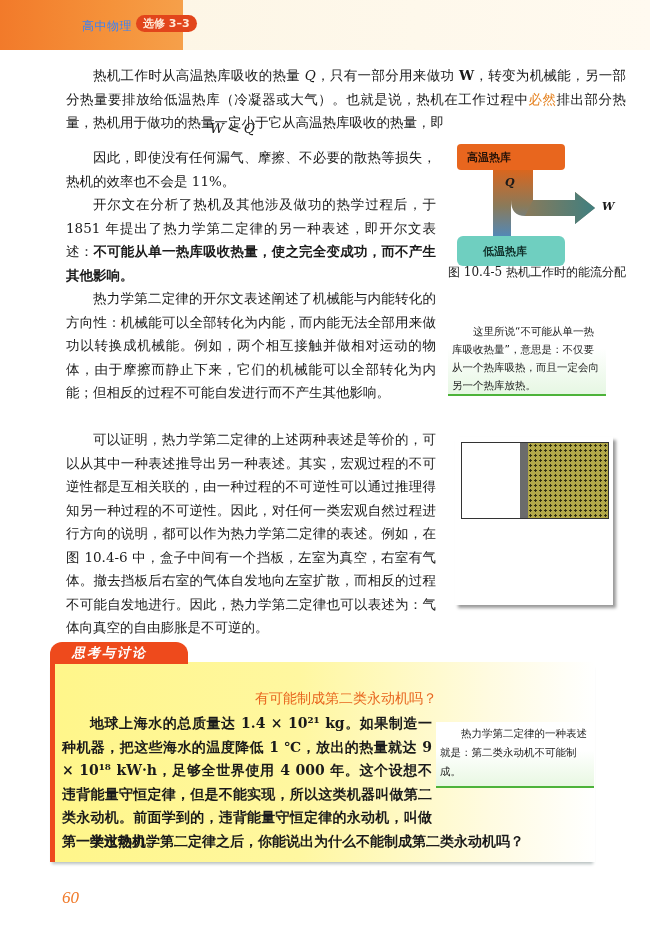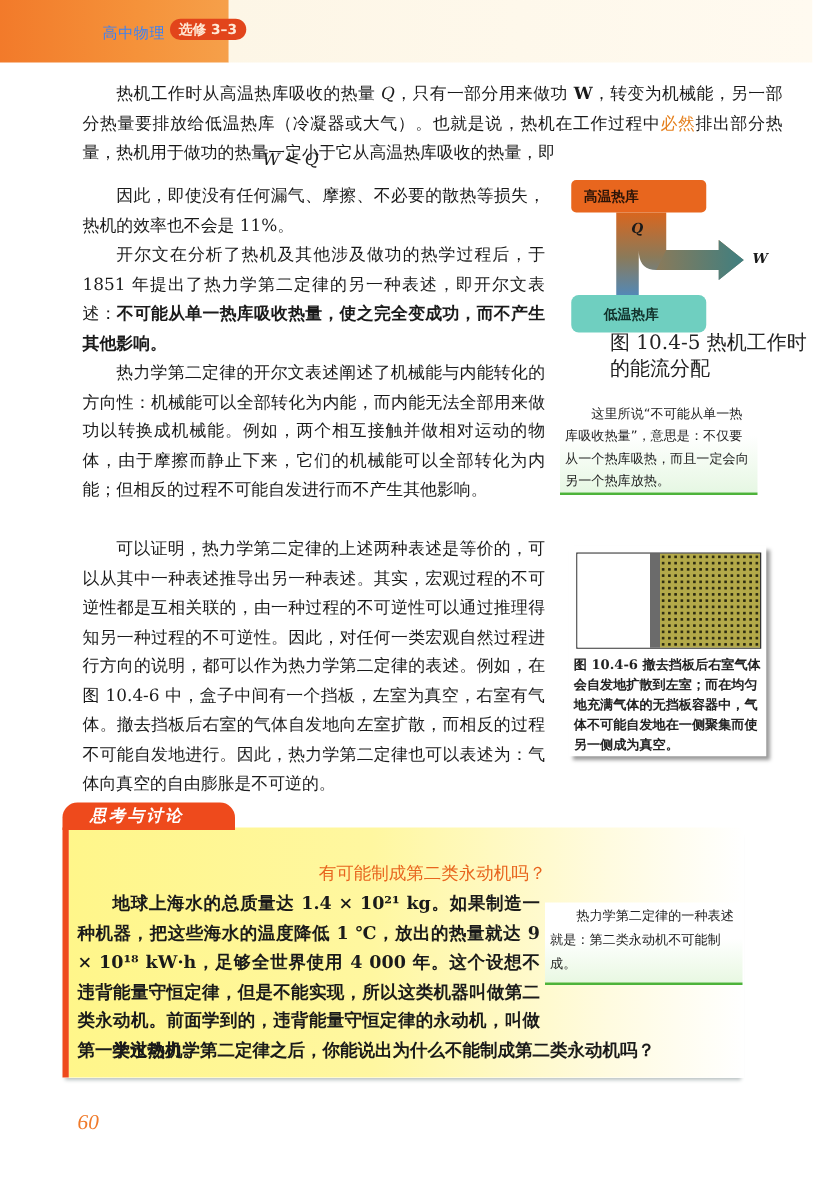--- a/index.html
+++ b/index.html
@@ -33,21 +33,21 @@
   .bold { font-weight: bold; font-family: "DejaVu Sans", sans-serif; }
   .accent { color: #e5801e; }
   .formula {
     position: absolute; left: 210px; top: 120px; font-size: 13.5px; font-style: italic;
   }
 
   
   .fig5 { position: absolute; left: 455px; top: 140px; width: 170px; height: 140px; }
   .fig5 svg { position: absolute; left: 0; top: 0; }
   .fig-caption {
-    position: absolute; font-size: 16px; color: #222; font-family: "DejaVu Serif", serif; margin-left: 40px;
+    position: absolute; font-size: 12px; color: #222; font-family: "DejaVu Serif", serif;
   }
 
   
   .sidenote {
     position: absolute; left: 448px; top: 318px; width: 150px; height: 70px;
     background: linear-gradient(180deg, #ffffff 0%, #ffffff 40%, #e6f7e3 100%);
     border-bottom: 2px solid #4db33a;
     font-size: 10.5px; line-height: 18px; color: #222; font-family: "DejaVu Sans", sans-serif;
     padding: 4px 4px 2px 4px; text-indent: 2em;
   }
@@ -156,21 +156,20 @@
 <span class="fig-caption" style="left:448px; top:264px;">图 10.4-5  热机工作时的能流分配</span>
 
 <div class="sidenote">这里所说“不可能从单一热库吸收热量”，意思是：不仅要从一个热库吸热，而且一定会向另一个热库放热。</div>
 
 <div class="fig6">
   <div class="box">
     <div class="vac"></div>
     <div class="partition"></div>
     <div class="gas"></div>
   </div>
-  <div class="cap">图 10.4-6  撤去挡板后右室气体会自发地扩散到左室；而在均匀地充满气体的无挡板容器中，气体不可能自发地在一侧聚集而使另一侧成为真空。</div>
 </div>
 
 <div class="disc-body"></div>
 <div class="disc-tab">
   <span class="disc-tab-label">思考与讨论</span>
 </div>
 <div class="disc-title">有可能制成第二类永动机吗？</div>
 <p class="disc-text" style="left:62px; top:712px; width:370px; text-indent:2em;">地球上海水的总质量达 1.4 × 10²¹ kg。如果制造一种机器，把这些海水的温度降低 1 ℃，放出的热量就达 9 × 10¹⁸ kW·h，足够全世界使用 4 000 年。这个设想不违背能量守恒定律，但是不能实现，所以这类机器叫做第二类永动机。前面学到的，违背能量守恒定律的永动机，叫做第一类永动机。</p>
 <p class="disc-text" style="left:62px; top:830px; width:530px; text-indent:2em;">学过热力学第二定律之后，你能说出为什么不能制成第二类永动机吗？</p>
 <div class="disc-note">热力学第二定律的一种表述就是：第二类永动机不可能制成。</div>

